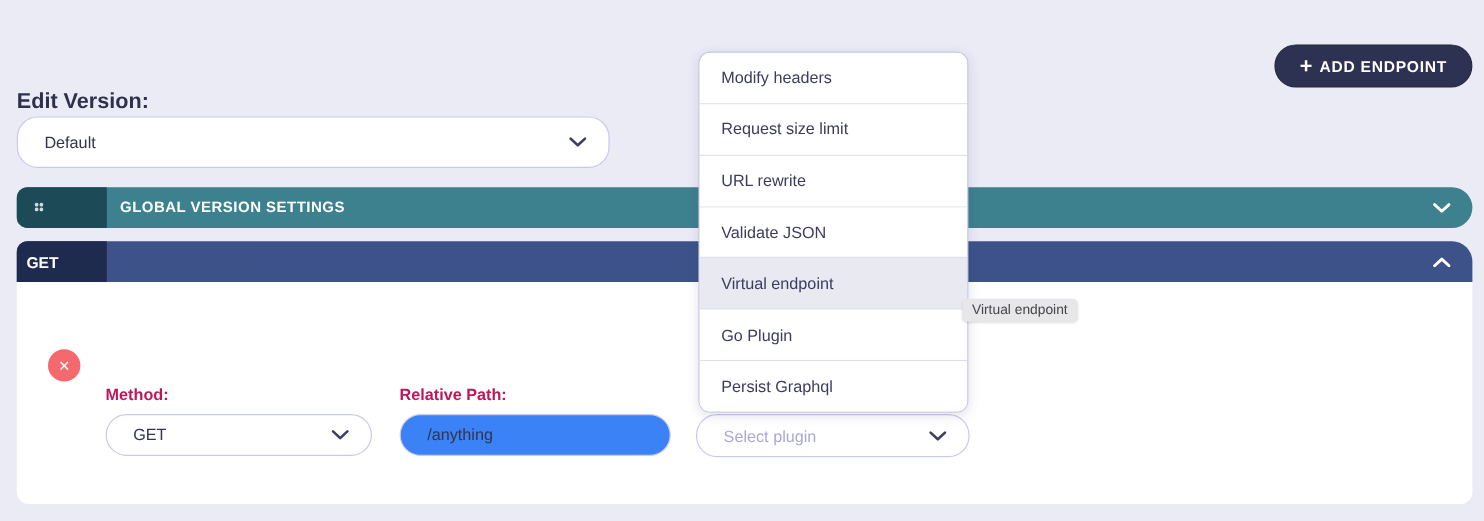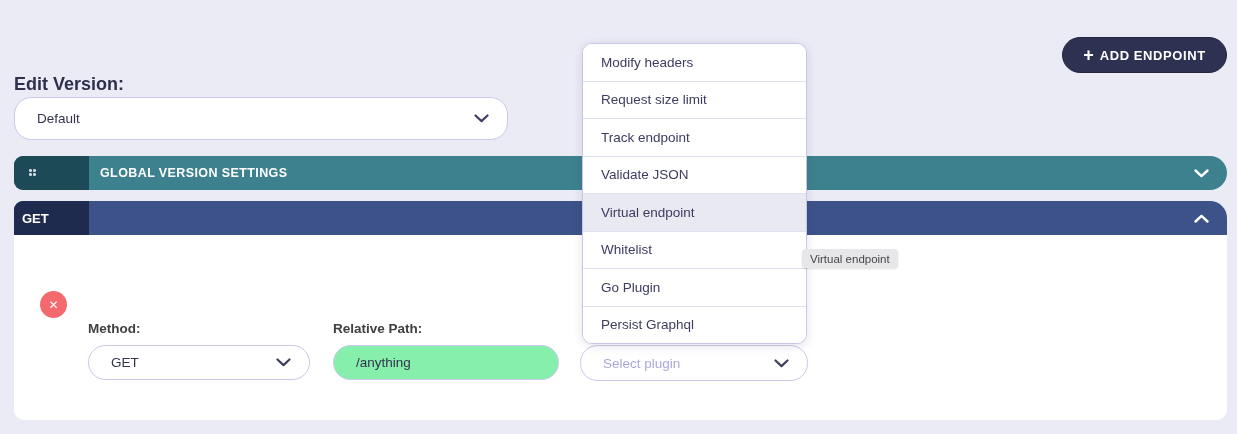--- a/index.html
+++ b/index.html
@@ -59,27 +59,27 @@
   
   .panel {
     left:14px; top:235px; width:1213px; height:185px;
     background:#ffffff; border-radius:0 0 10px 10px;
   }
   .remove-btn {
     left:40px; top:291px; width:27px; height:27px; border-radius:50%;
     background:#f4696e; color:#fff; font-size:12px; font-weight:700;
     display:flex; align-items:center; justify-content:center; cursor:pointer;
   }
-  .field-label { font-size:13.5px; font-weight:600; color:#404040; }
+  .field-label { font-size:13.5px; font-weight:600; color:#be185d; }
   .method-label { left:88px; top:321px; }
   .path-label { left:333px; top:321px; }
   .method-select { left:88px; top:345px; width:222px; height:35px; }
   .path-input {
     left:333px; top:345px; width:226px; height:35px;
-    background:#86efac; border:1.5px solid #c9c9ea; border-radius:17.5px;
+    background:#3b82f6; border:1.5px solid #c9c9ea; border-radius:17.5px;
     padding:0 18px 0 22px; font-size:13.5px; color:#33334e;
     font-family:"Liberation Sans","DejaVu Sans",sans-serif; outline:none;
   }
   .plugin-select { left:580px; top:345px; width:228px; height:36px; }
   .plugin-select .val { color:#a9a8d8; }
   .chev { color:#3f3e63; display:flex; }
 
   
   .menu {
     left:582px; top:43px; width:225px; height:301px;
@@ -173,21 +173,20 @@
   <span class="chev">
     <svg width="15" height="9" viewBox="0 0 15 9">
         <path d="M1.5 1.5l6 5.6 6-5.6" fill="none" stroke="currentColor" stroke-width="2.2" stroke-linecap="round" stroke-linejoin="round"></path>
       </svg>
   </span>
 </div>
 
 <div class="abs menu">
   <div class="menu-item">Modify headers</div>
   <div class="menu-item">Request size limit</div>
-  <div class="menu-item">Track endpoint</div>
+  <div class="menu-item">URL rewrite</div>
   <div class="menu-item">Validate JSON</div>
   <div class="menu-item highlighted">Virtual endpoint</div>
-  <div class="menu-item">Whitelist</div>
   <div class="menu-item">Go Plugin</div>
   <div class="menu-item">Persist Graphql</div>
 </div>
 
 <div class="abs tooltip">Virtual endpoint</div>
 
 </body></html>

